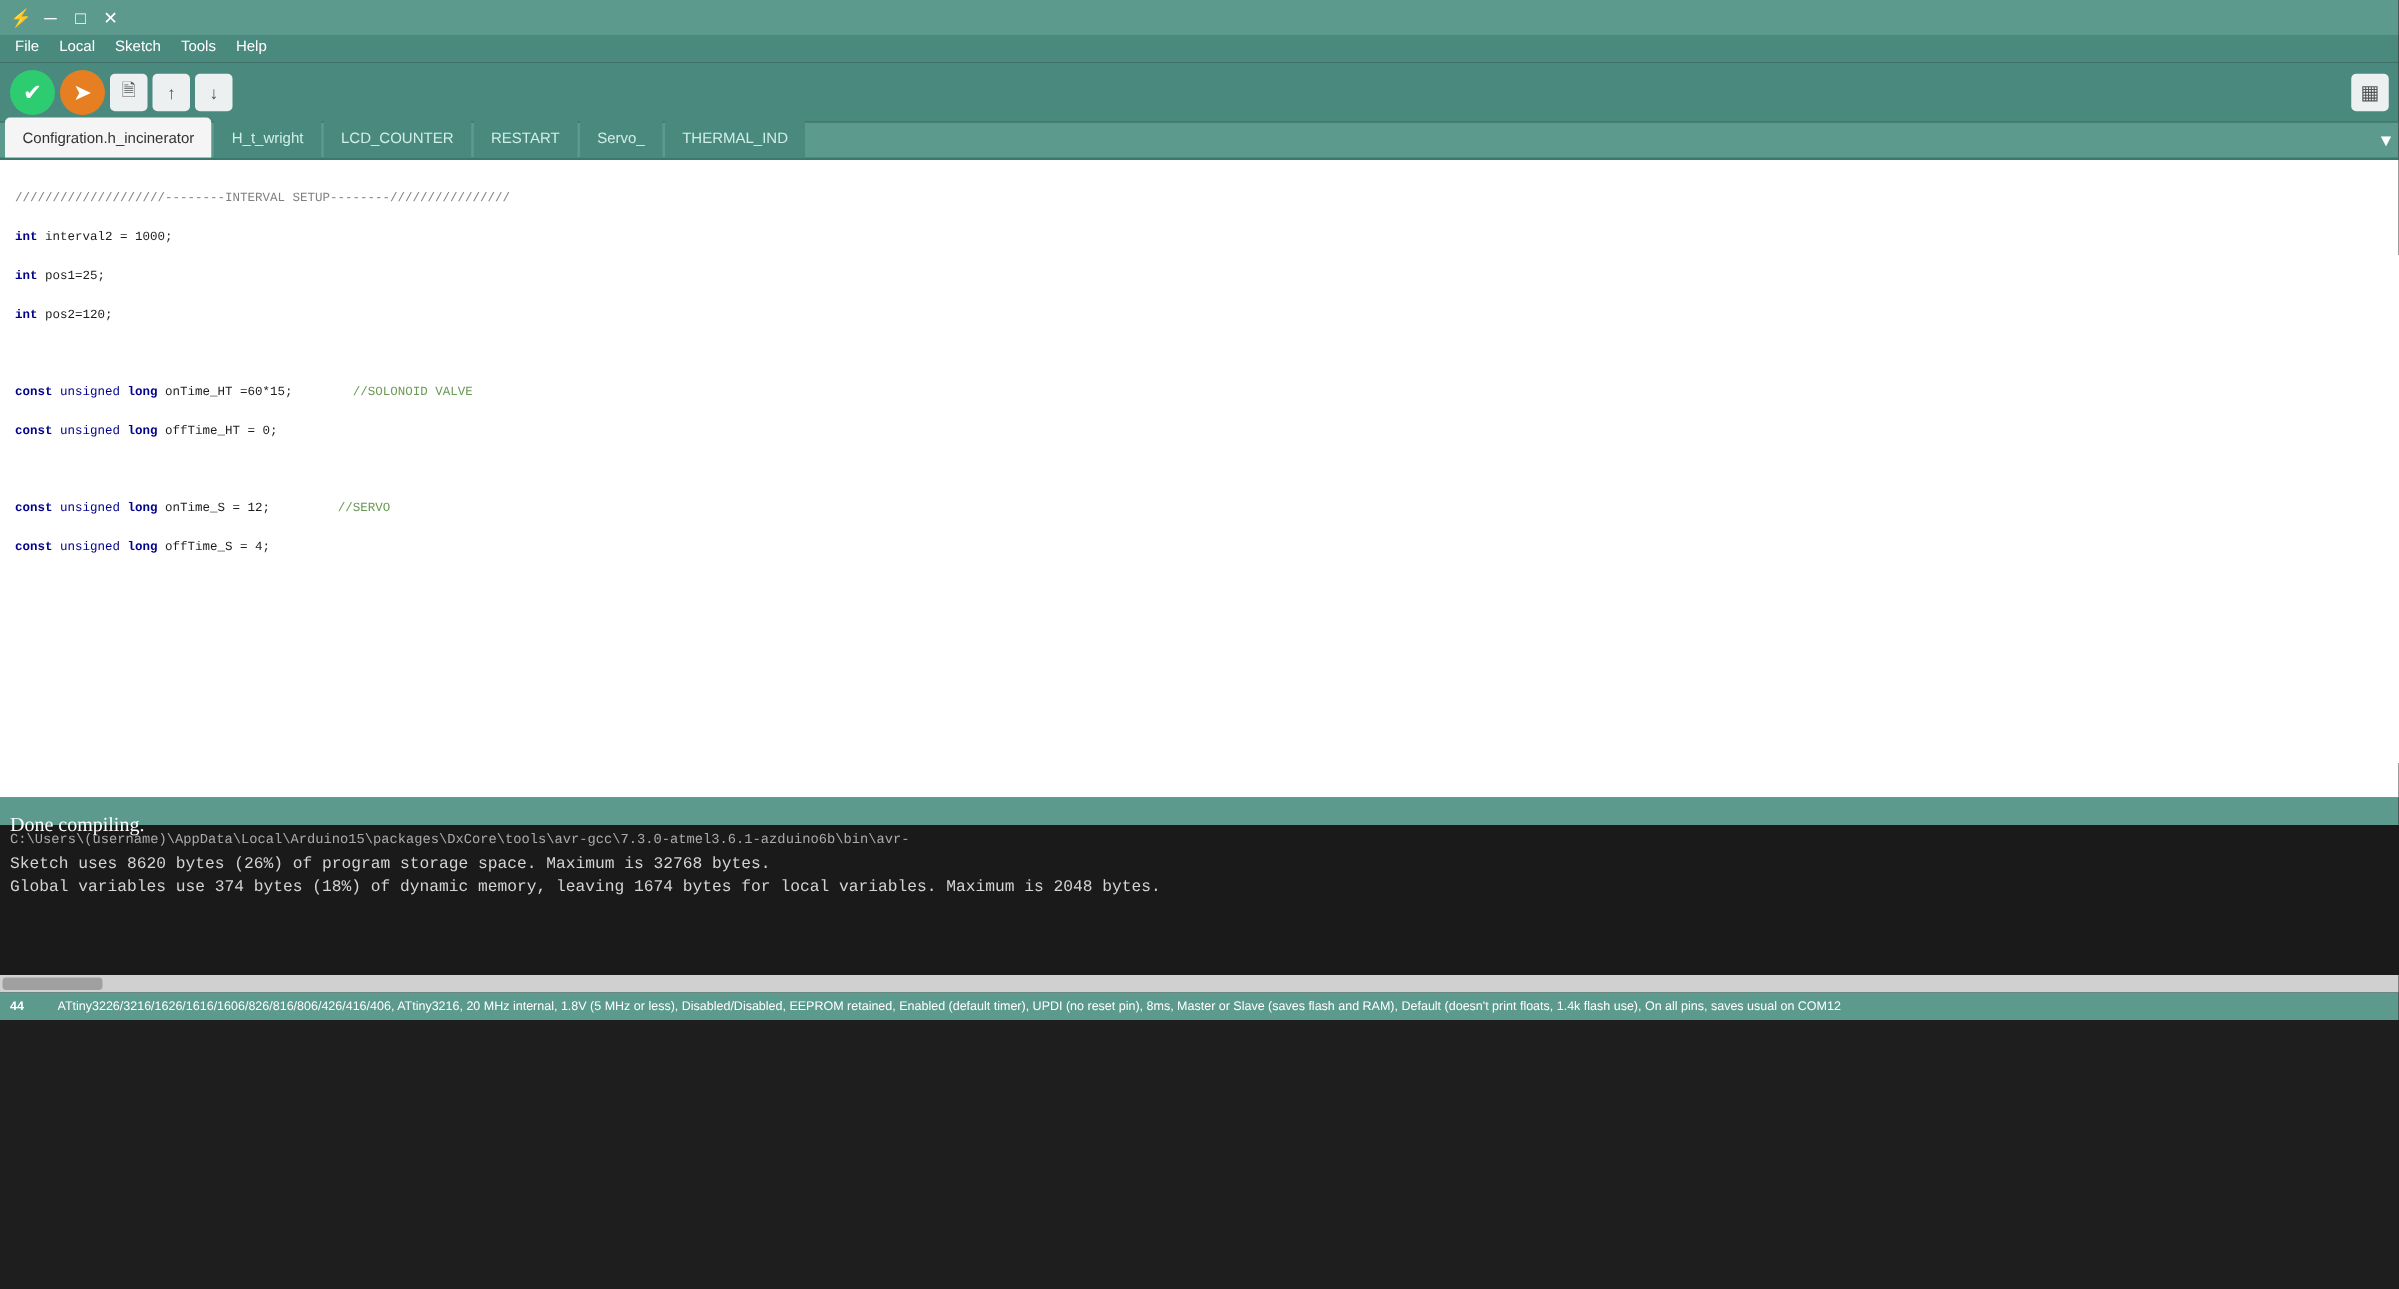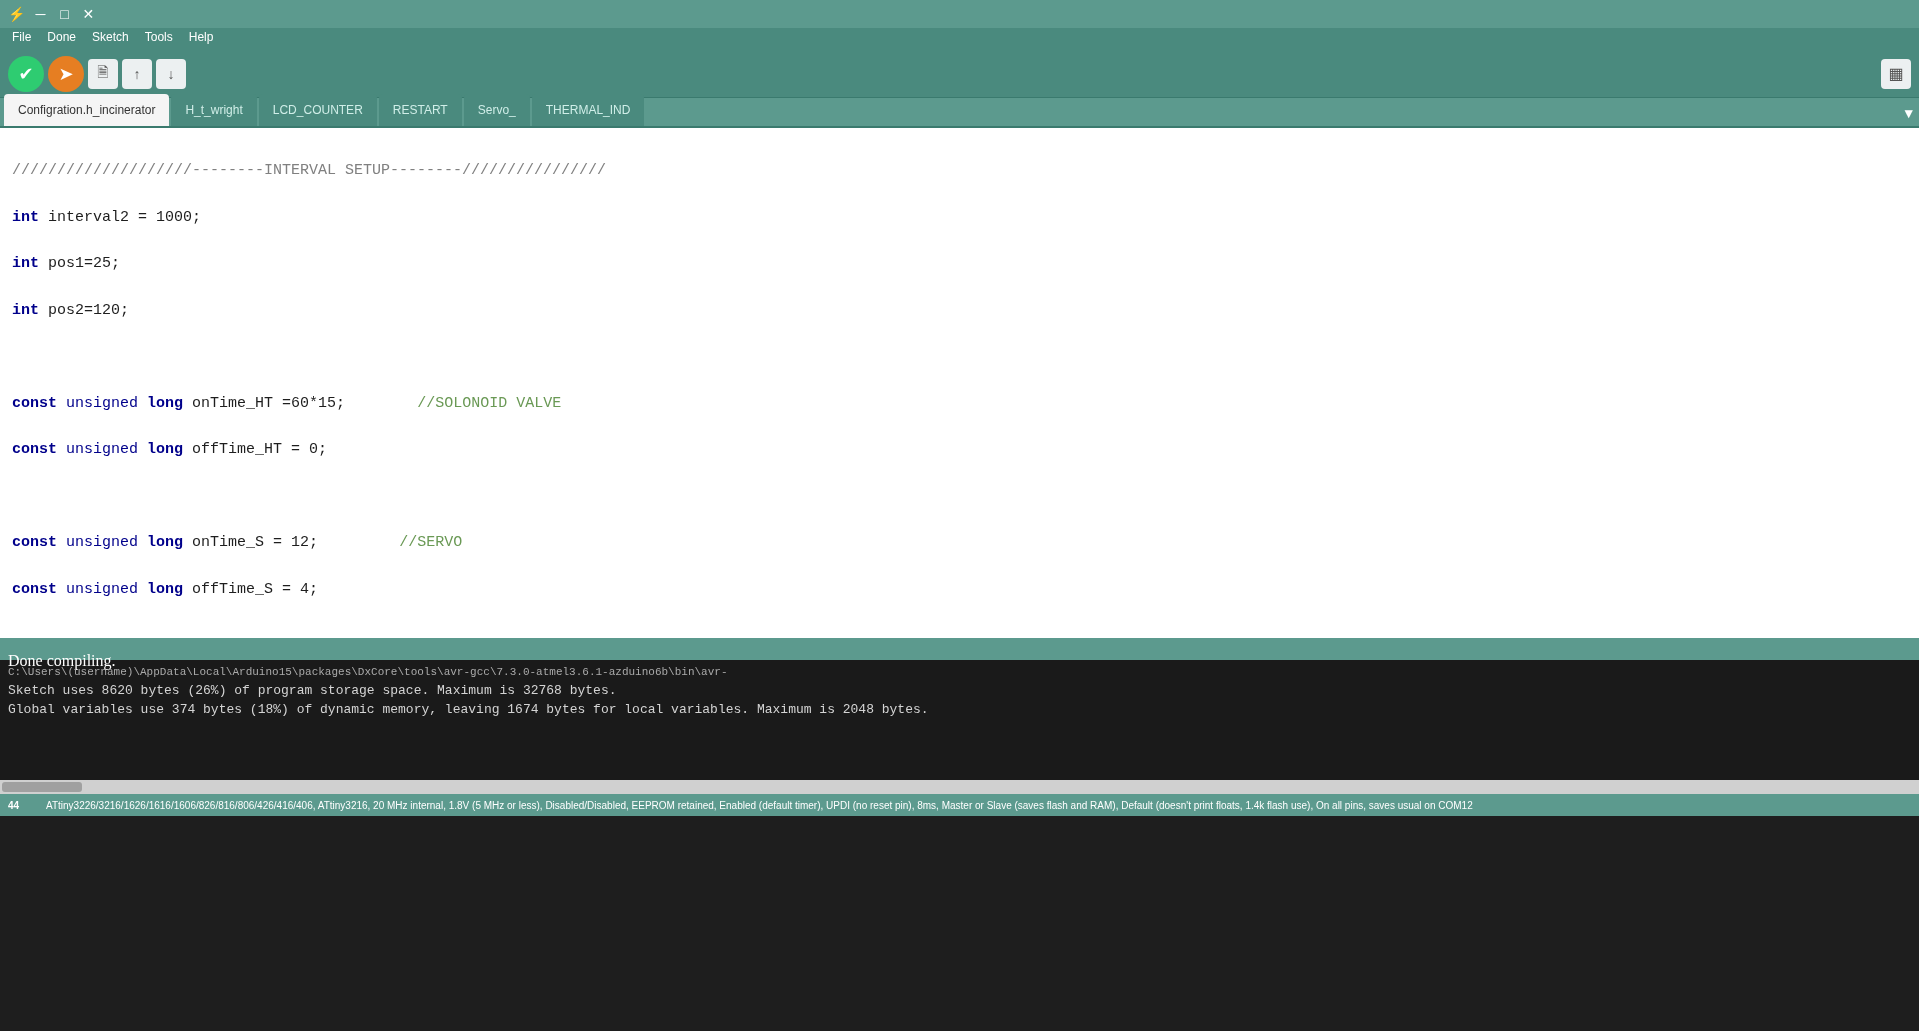--- a/index.html
+++ b/index.html
@@ -106,21 +106,21 @@
     }
 
     
     #editor {
       background: #ffffff;
       color: #1e1e1e;
       padding: 8px 12px;
       height: 510px;
       overflow: hidden;
       font-family: 'Courier New', Courier, monospace;
-      font-size: 15px;
+      font-size: 10px;
       line-height: 1.55;
       white-space: pre;
     }
 
     
     .kw-int { color: #00008b; font-weight: bold; }
     .kw-const { color: #00008b; font-weight: bold; }
     .kw-long { color: #00008b; font-weight: bold; }
     .kw-unsigned { color: #00008b; font-weight: normal; }
     .comment { color: #6a9955; }
@@ -196,21 +196,21 @@
   <span style="margin-right:6px; font-size:14px;">⚡</span>
   <div style="display:flex; gap:6px;">
     <button class="win-btn">─</button>
     <button class="win-btn">□</button>
     <button class="win-btn">✕</button>
   </div>
 </div>
 
 <div id="menubar">
   <span class="menu-item">File</span>
-  <span class="menu-item">Done</span>
+  <span class="menu-item">Local</span>
   <span class="menu-item">Sketch</span>
   <span class="menu-item">Tools</span>
   <span class="menu-item">Help</span>
 </div>
 
 <div id="toolbar">
   <button class="toolbar-btn btn-verify" title="Verify">✔</button>
   <button class="toolbar-btn btn-upload" title="Upload">➤</button>
   <button class="toolbar-btn btn-new" title="New" style="font-size:14px;">🗎</button>
   <button class="toolbar-btn btn-open" title="Open" style="font-size:14px;">↑</button>

